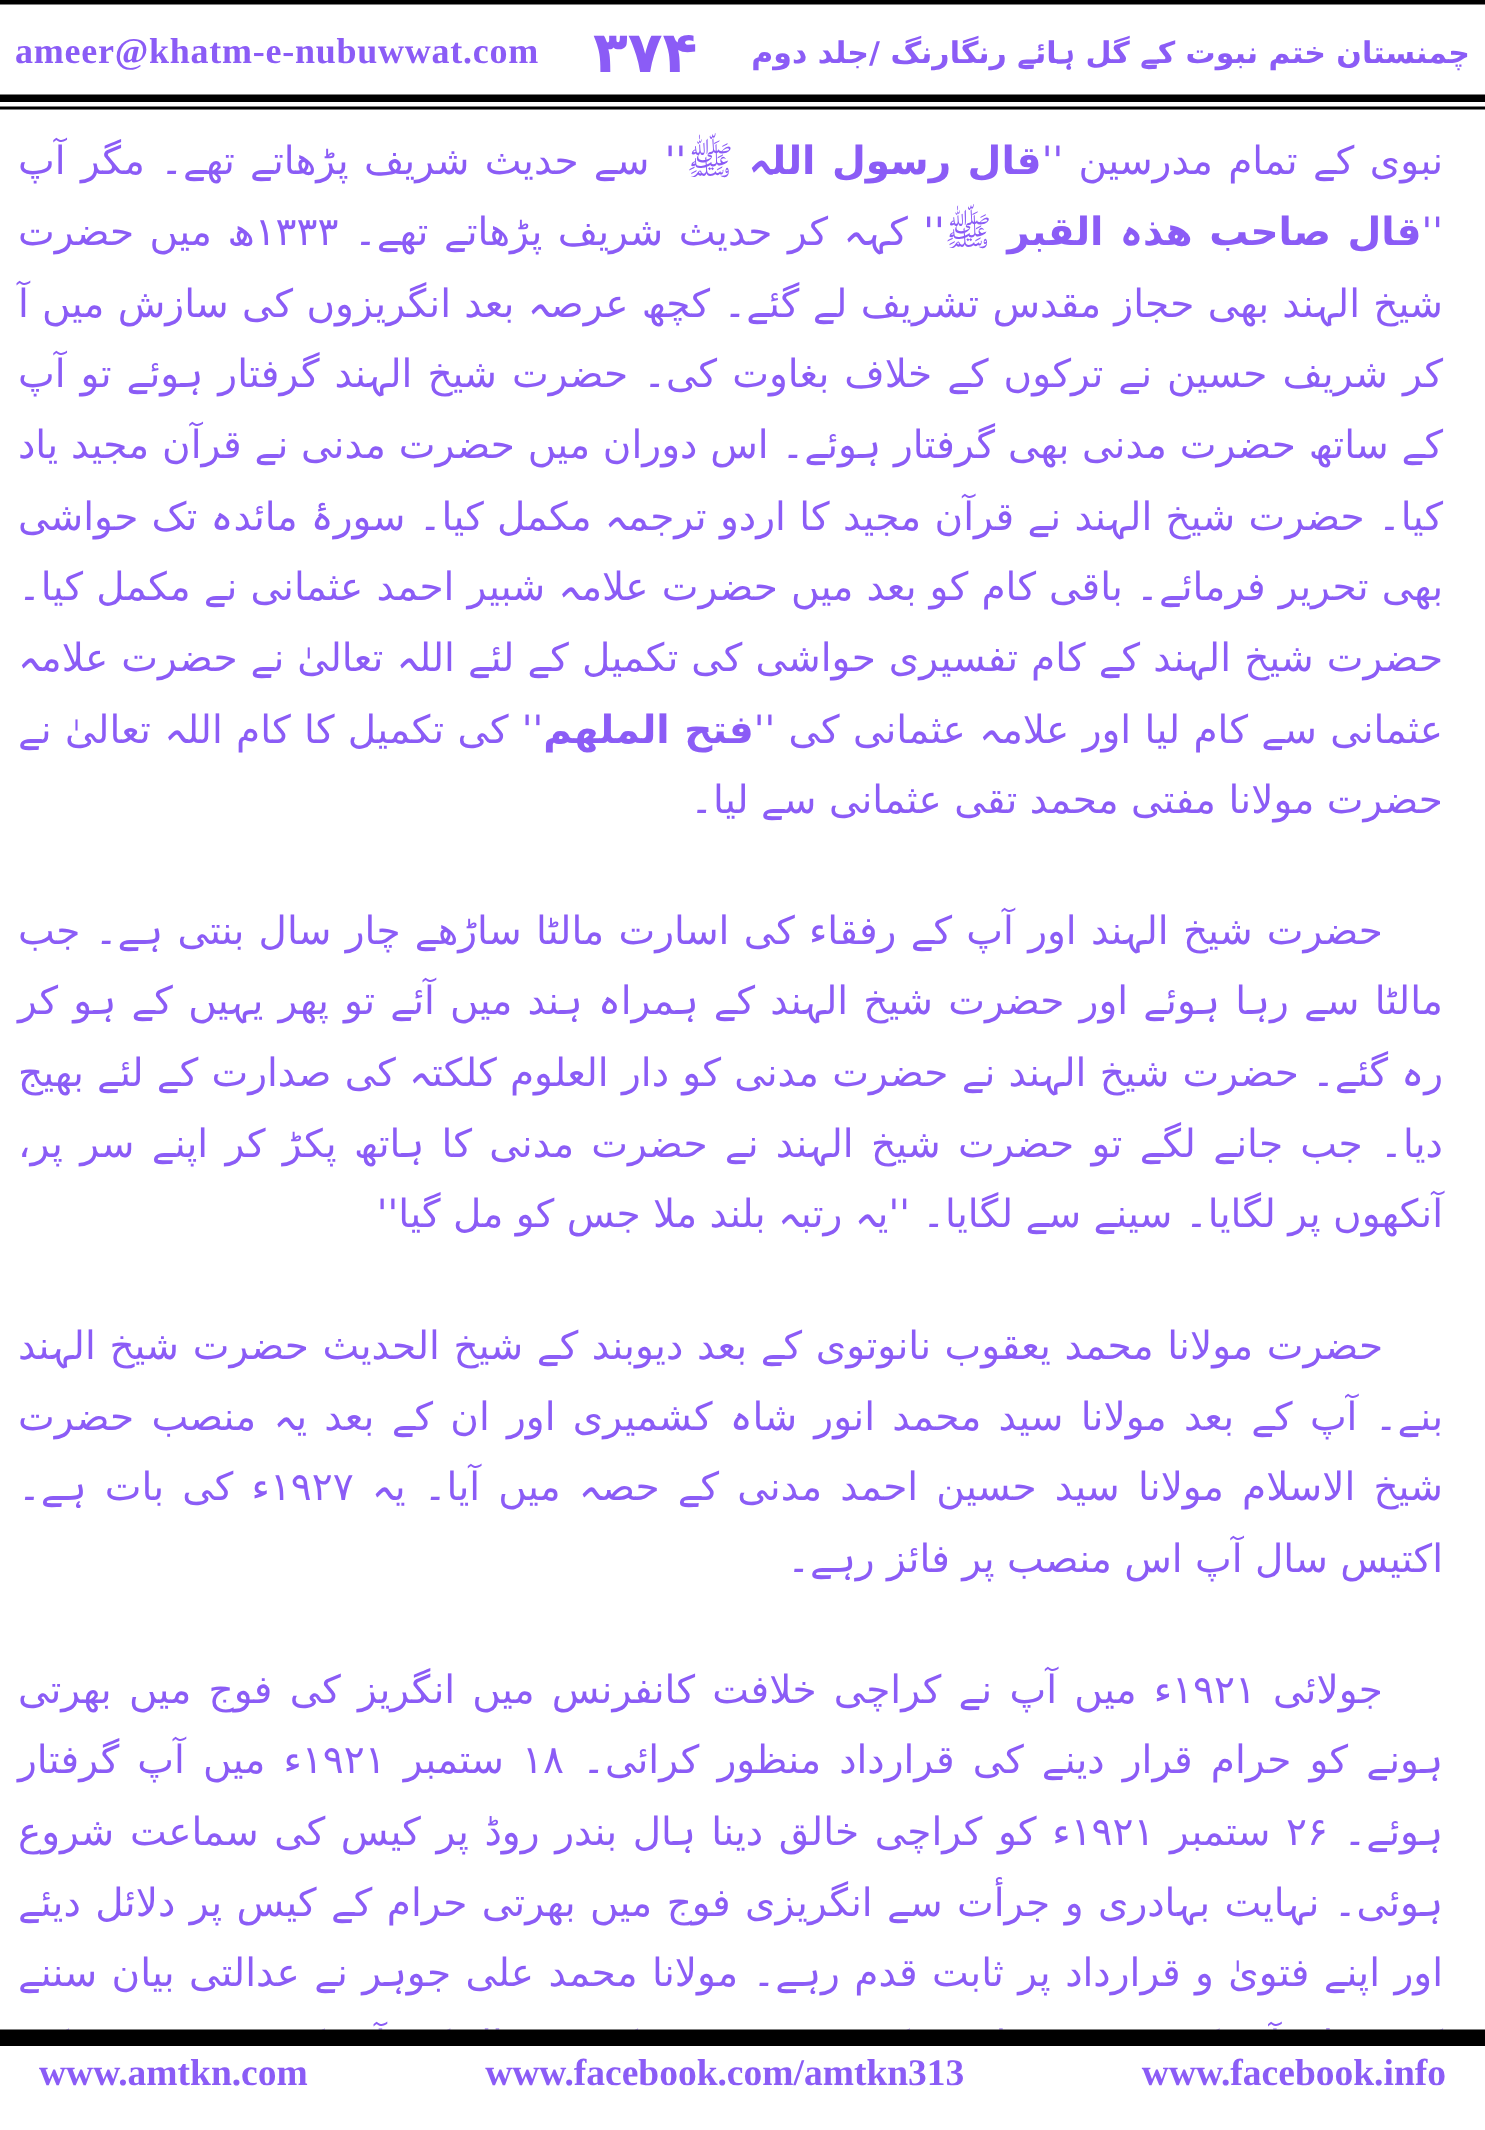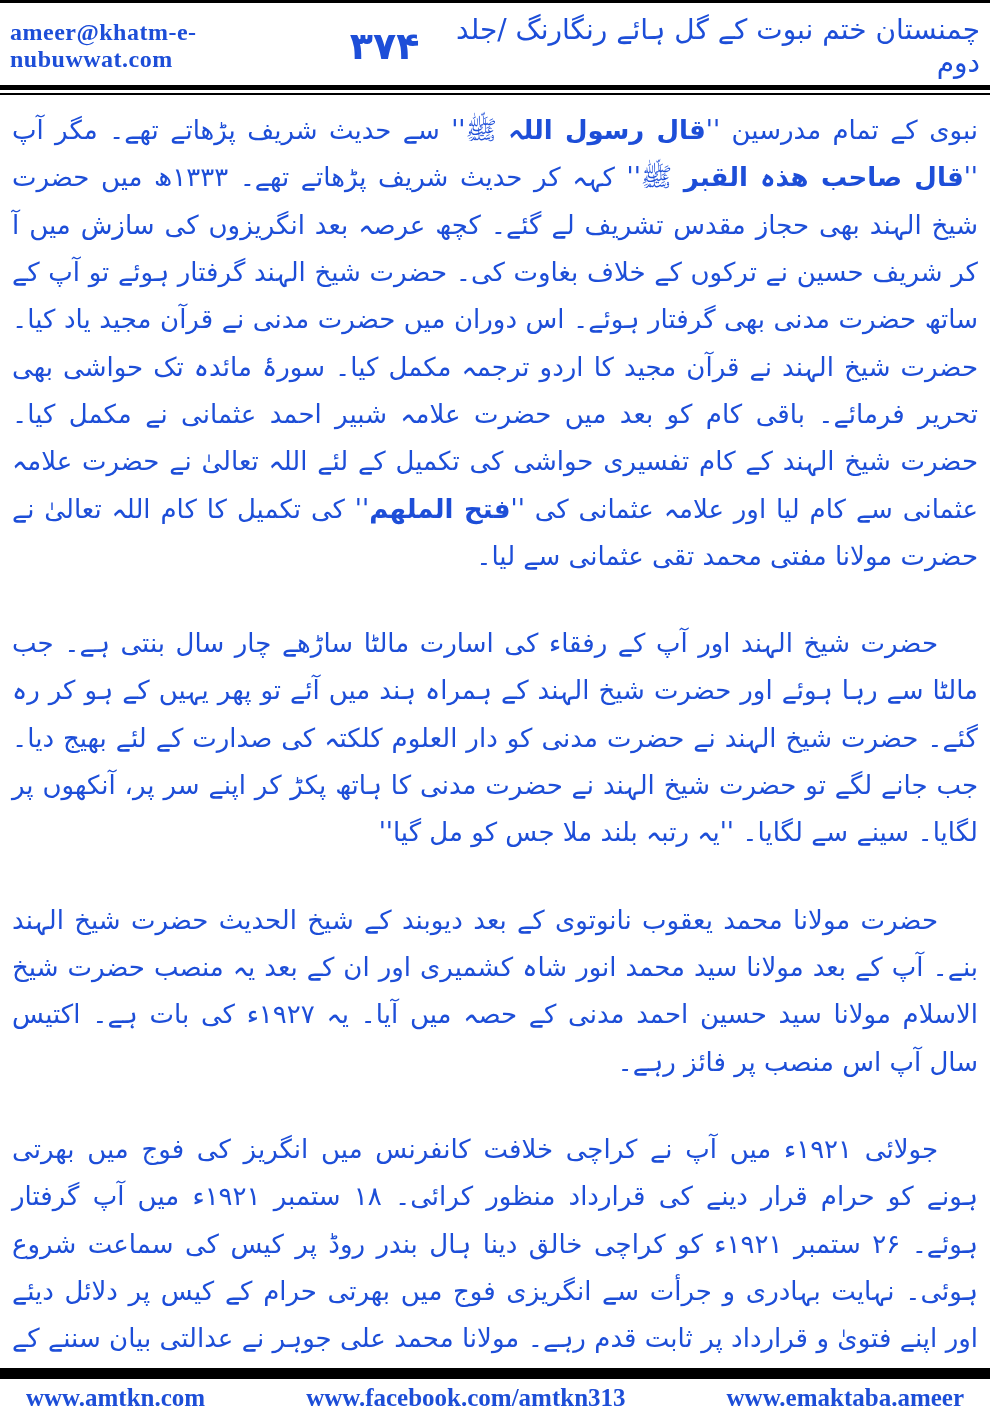--- a/index.html
+++ b/index.html
@@ -1,41 +1,41 @@
 <!DOCTYPE html>
 <html lang="ur"><head>
 <meta charset="utf-8">
 <style>
   html,body{margin:0;padding:0;background:#e8e8e8;}
   .page{
-    width:990px;height:1420px;margin:0 auto;background:#ffffff;color:#1d4ed8;
+    width:990px;height:1420px;margin:0 auto;background:#ffffff;color:#8b5cf6;
     position:relative;overflow:hidden;
     font-family:"DejaVu Sans",sans-serif;
   }
   .top-rule{height:3px;background:#000;width:100%;}
   
   .hdr{display:flex;justify-content:space-between;align-items:center;padding:10px 10px 6px 10px;}
   .hdr-email{direction:ltr;font-family:"Liberation Serif",serif;font-weight:bold;font-size:24px;letter-spacing:0.5px;}
   .hdr-page{font-size:38px;font-weight:bold;direction:rtl;}
-  .hdr-title{direction:rtl;font-size:28px;font-weight:normal;text-align:right;}
+  .hdr-title{direction:rtl;font-size:20px;font-weight:bold;text-align:right;}
   .double-rule{border-top:5px solid #000;height:3px;border-bottom:2px solid #000;margin:0;}
   
   .body-text{
-    direction:rtl;text-align:justify;padding:12px 12px 0 12px;
+    direction:rtl;text-align:justify;padding:12px 28px 0 12px;
     font-size:26px;line-height:1.82;height:1290px;overflow:hidden;
   }
   .para{margin:0 0 2px 0;}
   .para.indent{text-indent:40px;margin-top:40px;}
   .bn{font-weight:bold;letter-spacing:1.5px;}
   
   .ftr{position:absolute;left:0;right:0;bottom:0;background:#fff;}
   .ftr-bar{height:11px;background:#000;width:100%;}
   .ftr-urls{
     display:flex;justify-content:space-between;
-    direction:ltr;padding:5px 26px 8px 26px;
+    direction:ltr;padding:5px 26px 23px 26px;
     font-family:"Liberation Serif",serif;font-weight:bold;font-size:25px;
   }
 </style>
 </head>
 <body>
 
 <div class="page">
   <div class="top-rule"></div>
 
   <div class="hdr">
@@ -51,16 +51,16 @@
       <div class="para indent"><span>حضرت شیخ الہند اور آپ کے رفقاء کی اسارت مالٹا ساڑھے چار سال بنتی ہے۔ جب مالٹا سے رہا ہوئے اور حضرت شیخ الہند کے ہمراہ ہند میں آئے تو پھر یہیں کے ہو کر رہ گئے۔ حضرت شیخ الہند نے حضرت مدنی کو دار العلوم کلکتہ کی صدارت کے لئے بھیج دیا۔ جب جانے لگے تو حضرت شیخ الہند نے حضرت مدنی کا ہاتھ پکڑ کر اپنے سر پر، آنکھوں پر لگایا۔ سینے سے لگایا۔ ''یہ رتبہ بلند ملا جس کو مل گیا''</span></div>
       <div class="para indent"><span>حضرت مولانا محمد یعقوب نانوتوی کے بعد دیوبند کے شیخ الحدیث حضرت شیخ الہند بنے۔ آپ کے بعد مولانا سید محمد انور شاہ کشمیری اور ان کے بعد یہ منصب حضرت شیخ الاسلام مولانا سید حسین احمد مدنی کے حصہ میں آیا۔ یہ ۱۹۲۷ء کی بات ہے۔ اکتیس سال آپ اس منصب پر فائز رہے۔</span></div>
       <div class="para indent"><span>جولائی ۱۹۲۱ء میں آپ نے کراچی خلافت کانفرنس میں انگریز کی فوج میں بھرتی ہونے کو حرام قرار دینے کی قرارداد منظور کرائی۔ ۱۸ ستمبر ۱۹۲۱ء میں آپ گرفتار ہوئے۔ ۲۶ ستمبر ۱۹۲۱ء کو کراچی خالق دینا ہال بندر روڈ پر کیس کی سماعت شروع ہوئی۔ نہایت بہادری و جرأت سے انگریزی فوج میں بھرتی حرام کے کیس پر دلائل دیئے اور اپنے فتویٰ و قرارداد پر ثابت قدم رہے۔ مولانا محمد علی جوہر نے عدالتی بیان سننے کے دوران آپ کے قدم چوم لئے۔ یکم نومبر ۱۹۲۱ء کو دو سال کی آپ کو قید بمشقت کی سزا سنائی گئی۔ آپ نے سابرمتی جیل میں یہ قید کاٹی۔ دسمبر ۱۹۲۳ء میں آپ نے کناڈا میں جمعیۃ علماء ہند کے اجلاس میں صرف ہند نہیں بلکہ پورے ایشیاء سے انگریز کے نکلنے کا ریزولیوشن منظور کرایا۔ سائمن کمیشن کی آمد کے موقع پر نہرو رپورٹ کی منظوری میں بھی آپ نے مکمل آزادی کا مطالبہ کیا۔ حضرت مدنی، سلوک و تصوف، درویشی و ولایت، مکارم اخلاق، خودداری، ذوق عبادت، اتباع شریعت و سنت، عزم واستقلال، سادگی و بے تکلفی، تواضع و انکساری، ایثار و قربانی، فیاضی و مہمان نوازی، احتیاط و تقویٰ، قناعت و استغناء، امر بالمعروف ونہی عن المنکر کے مناصب جلیلہ پر نہ صرف فائز تھے بلکہ ان تمام امور میں درجہ امامت کے حامل تھے۔</span></div>
     </div>
 
   <div class="ftr">
     <div class="ftr-bar"></div>
     <div class="ftr-urls">
       <span>www.amtkn.com</span>
       <span>www.facebook.com/amtkn313</span>
-      <span>www.emaktaba.ameer</span>
+      <span>www.facebook.info</span>
     </div>
   </div>
 </div>
 
 </body></html>

